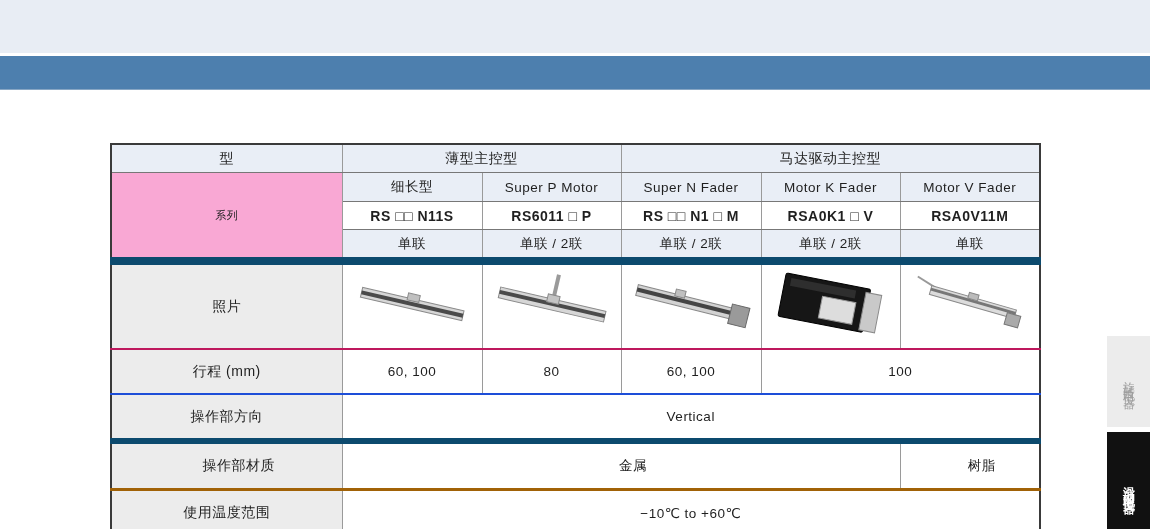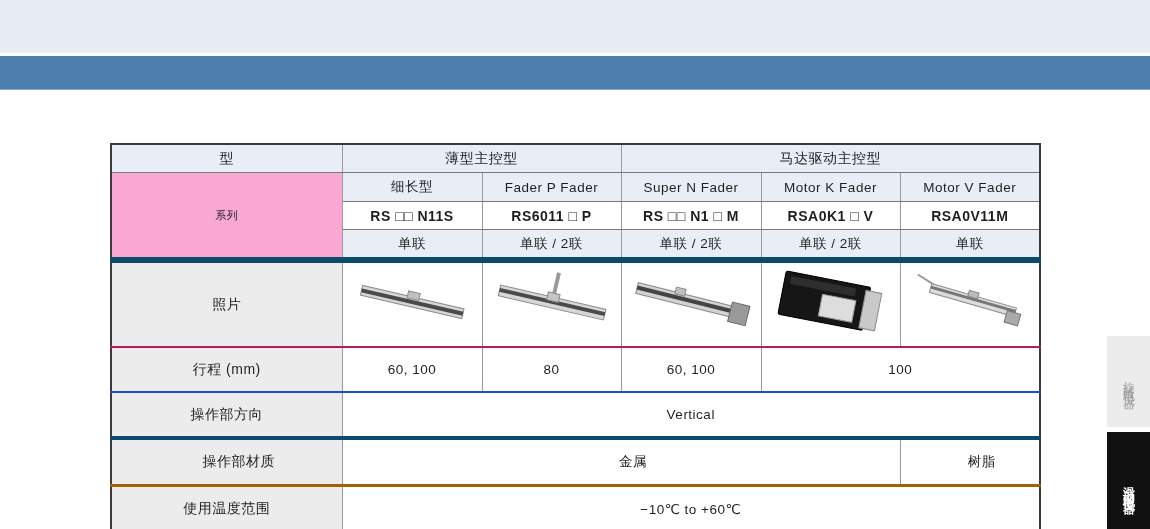--- a/index.html
+++ b/index.html
@@ -36,24 +36,24 @@
   table{border:2px solid #3a3a3a;}
   .hdr-blue td{background:#e9eef6;}
   td.rowhdr{background:#ececec;font-size:14px;}
   td.serieshdr{background:#f9a8d4;font-size:11px;}
   td.white{background:#ffffff;}
   .model-row td{font-weight:bold;font-size:14px;background:#ffffff;}
   .r-type td{height:27px;font-size:14px;}
   .r-name td{height:28px;}
   .r-model td{height:27px;margin-left:23px;}
   .r-gang td{height:27px;}
-  .r-photo td{height:83px;border-top:6px solid #0c4a6e;}
+  .r-photo td{height:83px;border-top:8px solid #0c4a6e;}
   .r-travel td{height:43px;border-top:2px solid #be185d;}
   .r-dir td{height:43px;border-top:2px solid #1d4ed8;}
-  .r-mat td{height:44px;border-top:4px solid #0c4a6e;padding-left:28px;}
+  .r-mat td{height:44px;border-top:6px solid #0c4a6e;padding-left:28px;}
   .r-temp td{height:44px;border-top:3px solid #a16207;}
   .r-life td{height:44px;border-top:2px solid #555;}
   .photo-box{display:inline-block;line-height:0;}
   .side-tab{
     position:absolute;right:0;width:43px;
     display:flex;align-items:center;justify-content:center;
     writing-mode:vertical-rl;text-orientation:upright;
     font-size:12px;letter-spacing:4px;
     cursor:pointer;user-select:none;
   }
@@ -80,21 +80,21 @@
     <tbody>
         <tr class="hdr-blue r-type">
       <td>型</td>
       <td colspan="2">薄型主控型</td>
       <td colspan="3">马达驱动主控型</td>
     </tr>
 
     <tr class="hdr-blue r-name">
       <td rowspan="3" class="serieshdr">系列</td>
       <td>细长型</td>
-      <td>Fader P Fader</td>
+      <td>Super P Motor</td>
       <td>Super N Fader</td>
       <td>Motor K Fader</td>
       <td>Motor V Fader</td>
     </tr>
 
     <tr class="model-row r-model">
       <td>RS □□ N11S</td>
       <td>RS6011 □ P</td>
       <td>RS □□ N1 □ M</td>
       <td>RSA0K1 □ V</td>

